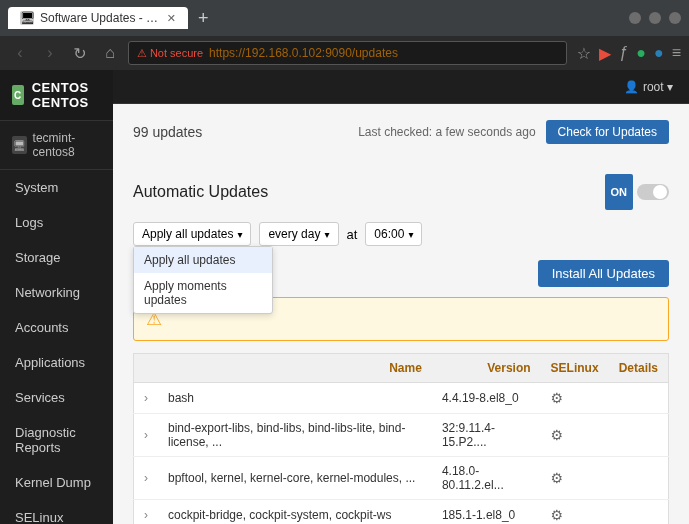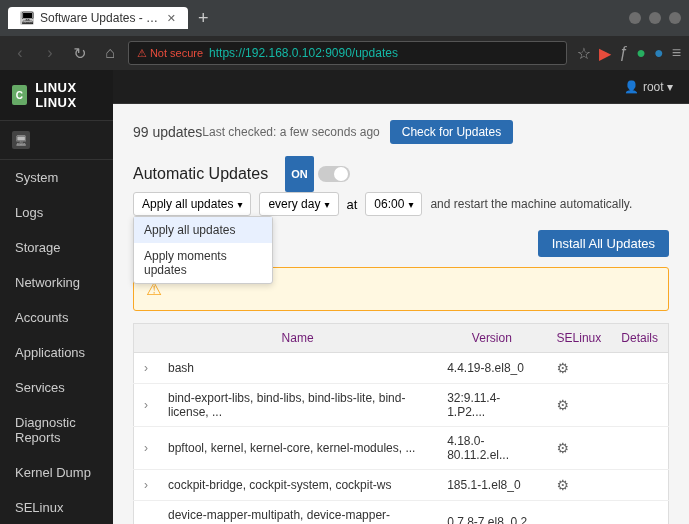--- a/index.html
+++ b/index.html
@@ -17,21 +17,21 @@
     .win-max { background: #6d6d6d; }
     .win-close { background: #6d6d6d; }
 
     
     .address-bar { background: #2b2b2b; height: 34px; display: flex; align-items: center; padding: 0 8px; gap: 6px; }
     .nav-btn { color: #9a9a9a; font-size: 16px; cursor: pointer; width: 24px; text-align: center; }
     .nav-btn.disabled { opacity: 0.4; }
     .url-bar { flex: 1; background: #1a1a1a; border: 1px solid #555; border-radius: 3px; height: 24px; display: flex; align-items: center; padding: 0 8px; gap: 6px; }
     .not-secure { color: #e74c3c; font-size: 11px; display: flex; align-items: center; gap: 3px; }
     .url-text { color: #ccc; font-size: 12px; }
-    .url-highlight { color: #14b8a6; margin-top: 48px; }
+    .url-highlight { color: #a16207; margin-top: 48px; }
     .toolbar-icons { display: flex; gap: 8px; align-items: center; margin-left: 4px; }
     .toolbar-icon { color: #9a9a9a; font-size: 16px; cursor: pointer; }
 
     
     .app-container { display: flex; height: calc(524px - 70px); }
 
     
     .sidebar { width: 113px; background: #1e1e1e; color: #ddd; display: flex; flex-direction: column; }
     .sidebar-header { background: #1a1a1a; padding: 10px 12px; font-size: 13px; font-weight: bold; color: #fff; letter-spacing: 0.5px; display: flex; align-items: center; gap: 8px; border-bottom: 1px solid #333; }
     .sidebar-logo { width: 20px; height: 20px; background: #6a6; border-radius: 2px; display: flex; align-items: center; justify-content: center; font-size: 10px; }
@@ -41,26 +41,26 @@
     .sidebar-item { padding: 10px 12px; cursor: pointer; color: #ccc; font-size: 13px; border-left: 3px solid transparent; }
 
     
     .top-bar { background: #1e1e1e; height: 34px; display: flex; align-items: center; padding: 0 16px; justify-content: flex-end; border-bottom: 1px solid #333; }
     .user-info { color: #ccc; font-size: 12px; display: flex; align-items: center; gap: 4px; }
 
     
     .content { flex: 1; background: #f5f5f5; overflow-y: auto; }
     .content-inner { padding: 16px 20px; }
 
-    .updates-header { display: flex; align-items: center; margin-bottom: 12px; }
+    .updates-header { display: flex; align-items: center; justify-content: space-between; margin-bottom: 30px; }
     .updates-count { font-size: 14px; color: #444; }
     .last-checked { font-size: 12px; color: #666; display: flex; align-items: center; gap: 10px; }
     .check-btn { background: #2b6cb0; color: #fff; border: none; padding: 5px 12px; border-radius: 3px; cursor: pointer; font-size: 12px; }
 
-    .section-title-row { display: flex; align-items: center; gap: 17px; margin-bottom: 0; }
+    .section-title-row { display: flex; align-items: center; gap: 10px; margin-bottom: 12px; justify-content: space-between; }
     .section-title { font-size: 16px; color: #222; font-weight: normal; }
     .toggle-wrap { display: flex; align-items: center; gap: 4px; }
     .toggle-on { background: #2b6cb0; color: #fff; padding: 12px 6px; border-radius: 2px; font-size: 11px; font-weight: bold; }
     .toggle-track { width: 32px; height: 16px; background: #ccc; border-radius: 8px; position: relative; display: inline-block; }
     .toggle-thumb { width: 14px; height: 14px; background: #fff; border-radius: 50%; position: absolute; top: 1px; right: 2px; }
 
     .auto-update-row { display: flex; align-items: center; gap: 8px; margin-bottom: 14px; flex-wrap: wrap; }
     .dropdown-btn { background: #fff; border: 1px solid #ccc; padding: 4px 8px; border-radius: 3px; cursor: pointer; font-size: 12px; display: flex; align-items: center; gap: 4px; position: relative; }
     .dropdown-btn .caret { font-size: 10px; }
     .dropdown-menu { position: absolute; top: 100%; left: 0; background: #fff; border: 1px solid #ccc; border-radius: 3px; min-width: 140px; z-index: 10; box-shadow: 0 2px 6px rgba(0,0,0,0.15); }
@@ -71,21 +71,21 @@
 
     .available-section { margin-bottom: 10px; }
     .available-header { display: flex; align-items: flex-end; justify-content: space-between; margin-bottom: 10px; }
     .available-title { font-size: 16px; color: #222; font-weight: normal; }
     .install-all-btn { background: #2b6cb0; color: #fff; border: none; padding: 6px 14px; border-radius: 3px; cursor: pointer; font-size: 13px; }
 
     .warning-box { background: #fff8e1; border: 1px solid #f9a825; border-radius: 3px; padding: 10px 12px; margin-bottom: 12px; display: flex; gap: 10px; font-size: 12px; color: #444; }
     .warning-icon { color: #f9a825; font-size: 18px; flex-shrink: 0; }
 
     .updates-table { width: 100%; border-collapse: collapse; background: #fff; border: 1px solid #ddd; border-radius: 3px; }
-    .updates-table th { background: #f0f0f0; padding: 7px 10px; text-align: center; font-size: 12px; color: #701a75; font-weight: normal; border-bottom: 1px solid #ddd; }
+    .updates-table th { background: #f0f0f0; padding: 7px 10px; text-align: right; font-size: 12px; color: #a16207; font-weight: bold; border-bottom: 1px solid #ddd; }
     .updates-table td { padding: 7px 10px; border-bottom: 1px solid #eee; font-size: 12px; color: #333; vertical-align: middle; }
     .updates-table tr:last-child td { border-bottom: none; }
     .row-expand { color: #888; cursor: pointer; }
     .severity-icon { color: #666; font-size: 14px; }
   </style>
 </head>
 <body>
 
 <div class="browser-chrome">
   <div class="browser-tab">
@@ -123,24 +123,25 @@
     <span class="toolbar-icon" style="color:#2980b9;">●</span>
     <span class="toolbar-icon">≡</span>
   </div>
 </div>
 
 <div class="app-container">
 
   <div class="sidebar">
     <div class="sidebar-header">
       <span class="sidebar-logo">C</span>
-      <span>LINUX LINUX</span>
+      <span>CENTOS CENTOS</span>
     </div>
     <div class="sidebar-host">
       <span class="host-icon">🖥</span>
+      <span>tecmint-centos8</span>
     </div>
     <nav class="sidebar-nav">
       <div class="sidebar-item">System</div>
       <div class="sidebar-item">Logs</div>
       <div class="sidebar-item">Storage</div>
       <div class="sidebar-item">Networking</div>
       <div class="sidebar-item">Accounts</div>
       <div class="sidebar-item">Applications</div>
       <div class="sidebar-item">Services</div>
       <div class="sidebar-item">Diagnostic Reports</div>
@@ -193,21 +194,20 @@
           </div>
           <button class="dropdown-btn">
             <span>every day</span>
             <span class="caret">▾</span>
           </button>
           <span>at</span>
           <button class="dropdown-btn">
             <span>06:00</span>
             <span class="caret">▾</span>
           </button>
-          <span class="restart-text">and restart the machine automatically.</span>
         </div>
 
         <div class="available-section">
           <div class="available-header">
             <span class="available-title">Available Updates</span>
             <button class="install-all-btn">Install All Updates</button>
           </div>
 
           <div class="warning-box">
             <span class="warning-icon">⚠</span>
@@ -227,21 +227,21 @@
             <tr>
     <td><span class="row-expand">›</span></td>
     <td>bash</td>
     <td>4.4.19-8.el8_0</td>
     <td><span class="severity-icon">⚙</span></td>
     <td></td>
   </tr>
                 <tr>
     <td><span class="row-expand">›</span></td>
     <td>bind-export-libs, bind-libs, bind-libs-lite, bind-license, ...</td>
-    <td>32:9.11.4-1.P2....</td>
+    <td>32:9.11.4-15.P2....</td>
     <td><span class="severity-icon">⚙</span></td>
     <td></td>
   </tr>
                 <tr>
     <td><span class="row-expand">›</span></td>
     <td>bpftool, kernel, kernel-core, kernel-modules, ...</td>
     <td>4.18.0-80.11.2.el...</td>
     <td><span class="severity-icon">⚙</span></td>
     <td></td>
   </tr>

